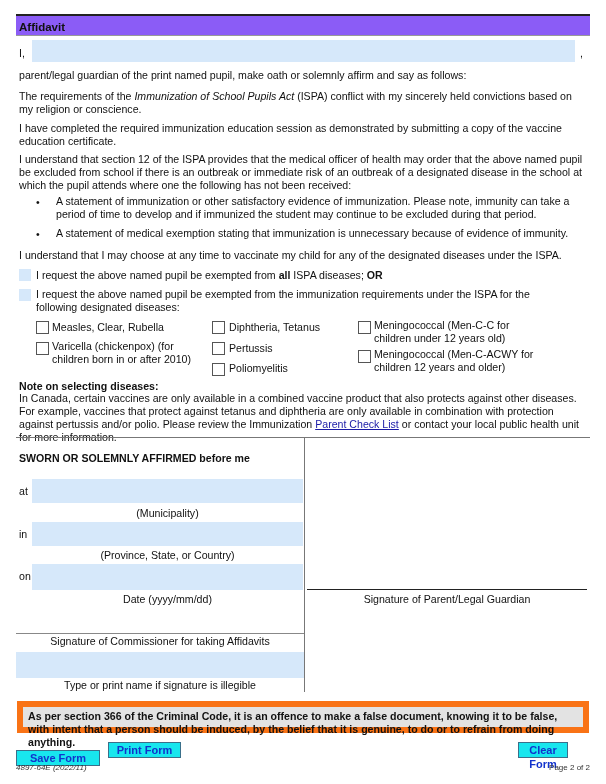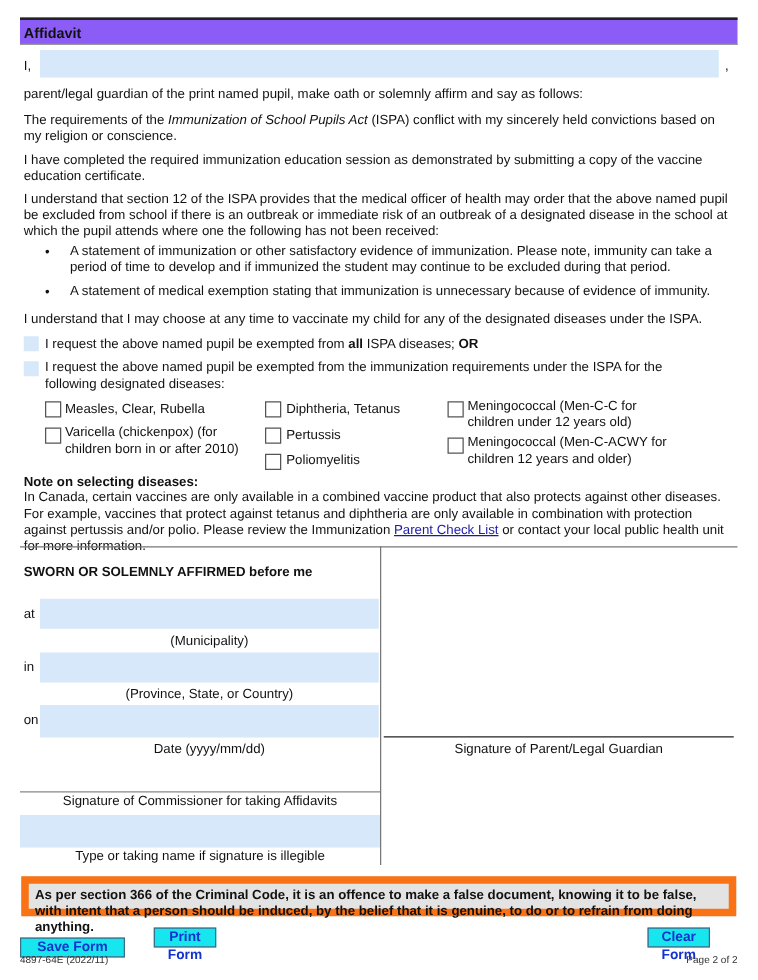--- a/index.html
+++ b/index.html
@@ -87,25 +87,25 @@
 <div class="abs field" style="left:32px;top:522px;width:271px;height:24px;"></div>
 <div class="abs center" style="left:32px;top:549px;width:271px;">(Province, State, or Country)</div>
 
 <span class="abs" style="left:19px;top:570px;">on</span>
 <div class="abs field" style="left:32px;top:564px;width:271px;height:26px;"></div>
 <div class="abs center" style="left:32px;top:593px;width:271px;">Date (yyyy/mm/dd)</div>
 
 <div class="hline" style="left:16px;top:633px;width:288px;background:#888;"></div>
 <div class="abs center" style="left:16px;top:635px;width:288px;">Signature of Commissioner for taking Affidavits</div>
 <div class="abs field" style="left:16px;top:652px;width:288px;height:26px;"></div>
-<div class="abs center" style="left:16px;top:679px;width:288px;">Type or taking name if signature is illegible</div>
+<div class="abs center" style="left:16px;top:679px;width:288px;">Type or print name if signature is illegible</div>
 
 <div class="hline" style="left:307px;top:589px;width:280px;background:#222;"></div>
 <div class="abs center" style="left:307px;top:593px;width:280px;">Signature of Parent/Legal Guardian</div>
 
 <div class="warn"><span>As per section </span><span>366</span><span> of the Criminal Code, it is an offence to make a false document, knowing it to be false, with intent that a person should be induced, by the belief that it is genuine, to do or to refrain from doing anything.</span></div>
 
 <div class="btn" style="left:16px;top:750px;width:84px;">Save Form</div>
-<div class="btn" style="left:123px;top:742px;width:50px;">Print Form</div>
+<div class="btn" style="left:108px;top:742px;width:73px;">Print Form</div>
 <div class="btn" style="left:518px;top:742px;width:50px;">Clear Form</div>
 
-<div class="foot" style="left:16px;top:763px;">4897-64E (2022/11)</div>
+<div class="foot" style="left:16px;top:763px;font-style:italic;">4897-64E (2022/11)</div>
 <div class="foot" style="right:16px;top:763px;">Page 2 of 2</div>
 
 </body></html>

